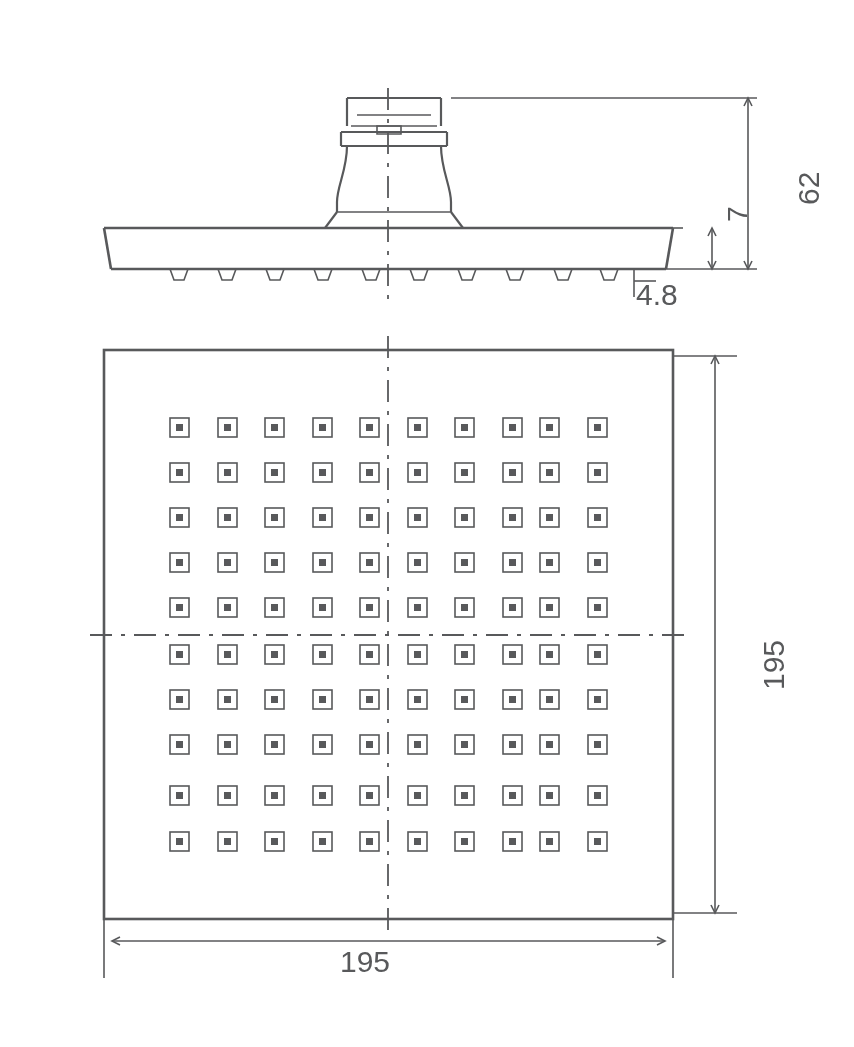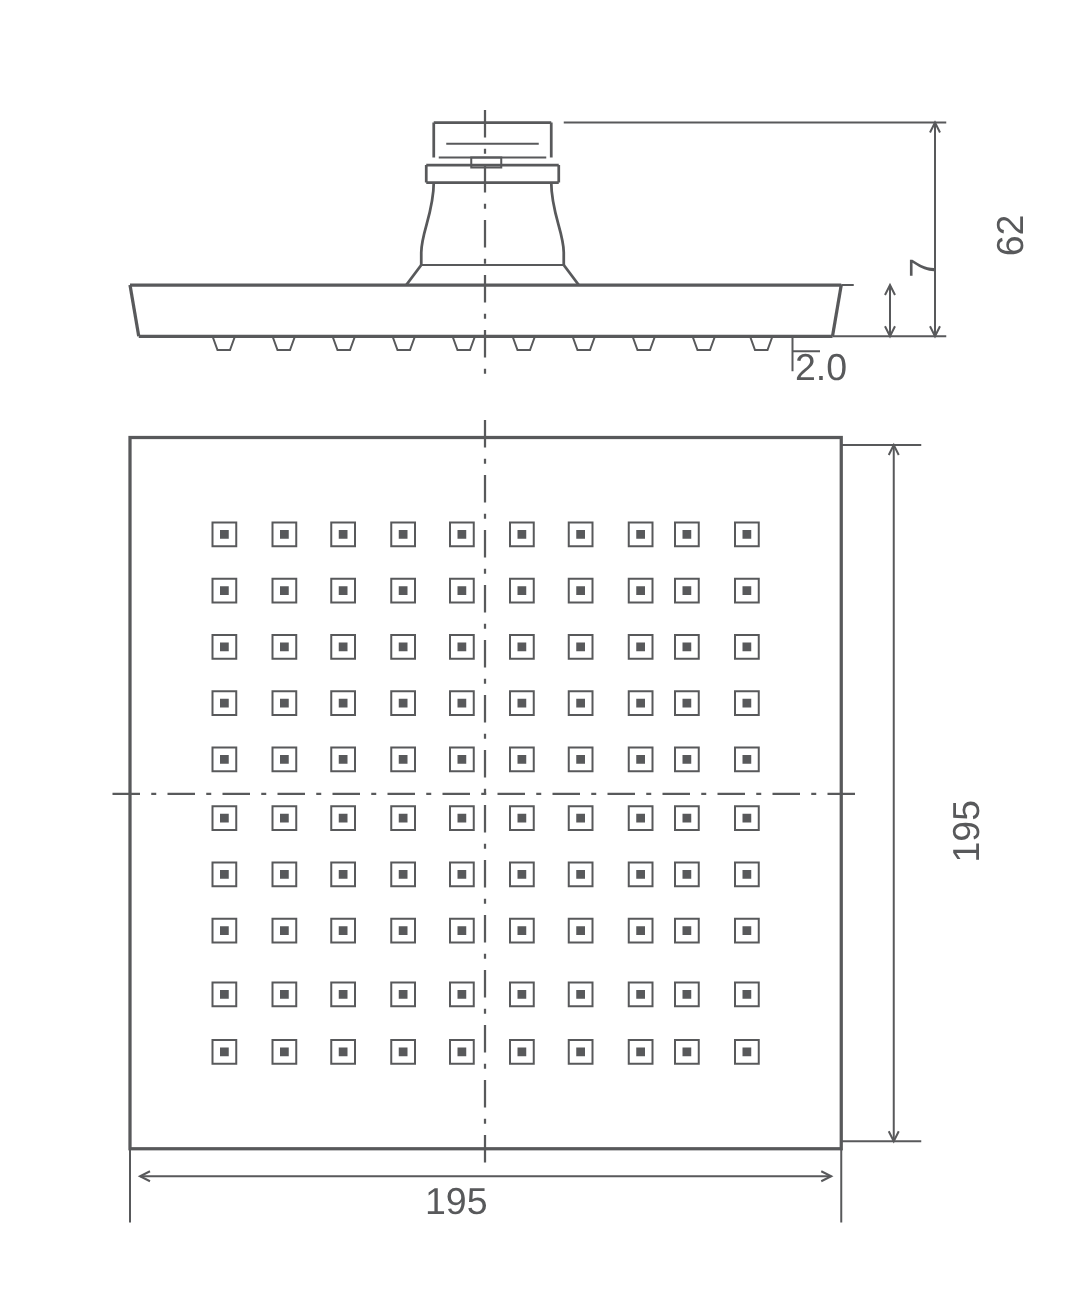--- a/index.html
+++ b/index.html
@@ -567,19 +567,19 @@
       <path class="ln thin" d="M112,941 H665"></path>
       <path class="ln thin" d="M120,937 l-8,4 l8,4"></path>
       <path class="ln thin" d="M657,937 l8,4 l-8,4"></path>
     </g>
   </svg>
 
   <div class="dim-text vert" style="left:792px; top:205px;">62</div>
 
   <div class="dim-text vert" style="left:722px; top:222px; font-size:28px;">7</div>
 
-  <div class="dim-text" style="left:636px; top:278px;">2.0</div>
+  <div class="dim-text" style="left:636px; top:278px;">4.8</div>
 
   <div class="dim-text vert" style="left:757px; top:690px;">195</div>
 
   <div class="dim-text" style="left:340px; top:945px;">195</div>
 
 </div>
 
 </body></html>

